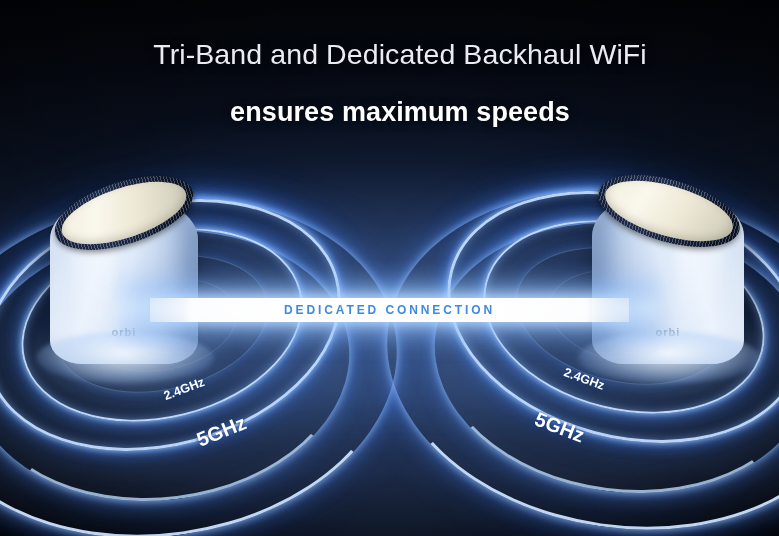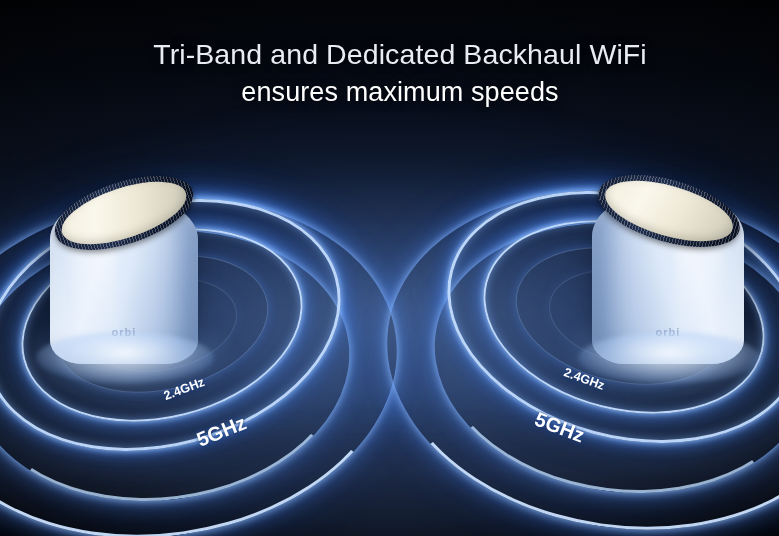--- a/index.html
+++ b/index.html
@@ -89,24 +89,24 @@
   .headline .l1 {
     display: block;
     font-size: 28.5px;
     font-weight: 300;
     color: #e9ecf3;
     letter-spacing: 0.1px;
   }
   .headline .l2 {
     display: block;
     font-size: 27px;
-    font-weight: 400;
+    font-weight: 700;
     color: #ffffff;
     letter-spacing: 0.1px;
-    margin-top: 2px;
+    margin-top: 22px;
   }
 
   
   .ring-field {
     position: absolute;
     inset: 0;
     z-index: 10;
   }
   .node {
     position: absolute;
@@ -457,20 +457,25 @@
       <div class="sheen"></div>
       <div class="logo">orbi</div>
     </div>
     <div class="rim">
       <div class="vents"></div>
     </div>
     <div class="top"></div>
     <div class="base"></div>
   </div>
 
+  <div class="beam-wrap">
+    <div class="beam-halo"></div>
+    <div class="beam-core"></div>
+    <div class="beam-label">DEDICATED CONNECTION</div>
+  </div>
 
   <div class="freq l24">2.4GHz</div>
   <div class="freq l5">5GHz</div>
   <div class="freq r24">2.4GHz</div>
   <div class="freq r5">5GHz</div>
 
   <div class="headline">
     <span class="l1">Tri-Band and Dedicated Backhaul WiFi</span>
     <span class="l2">ensures maximum speeds</span>
   </div>

